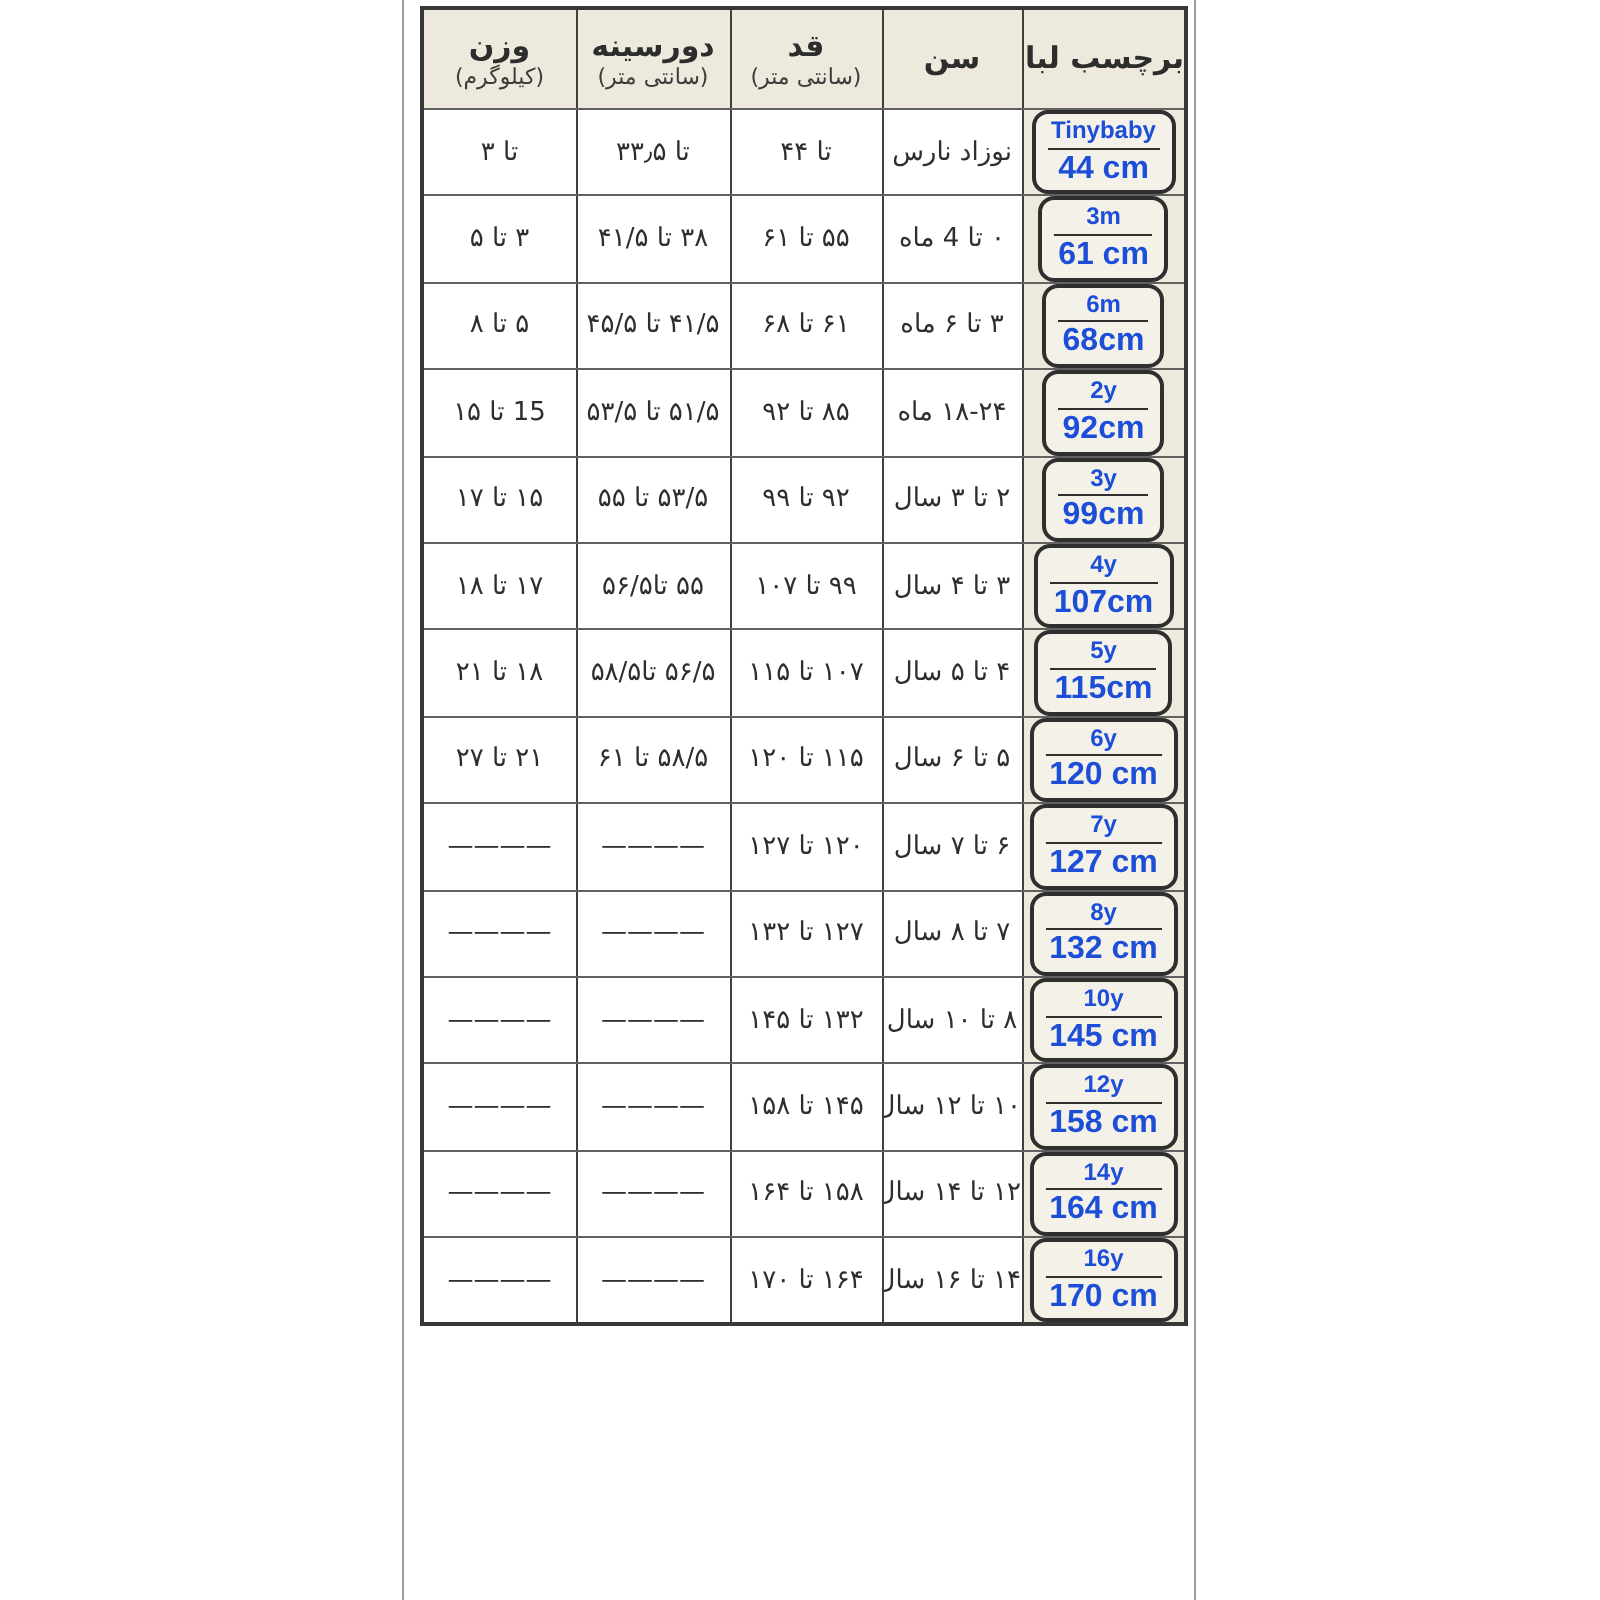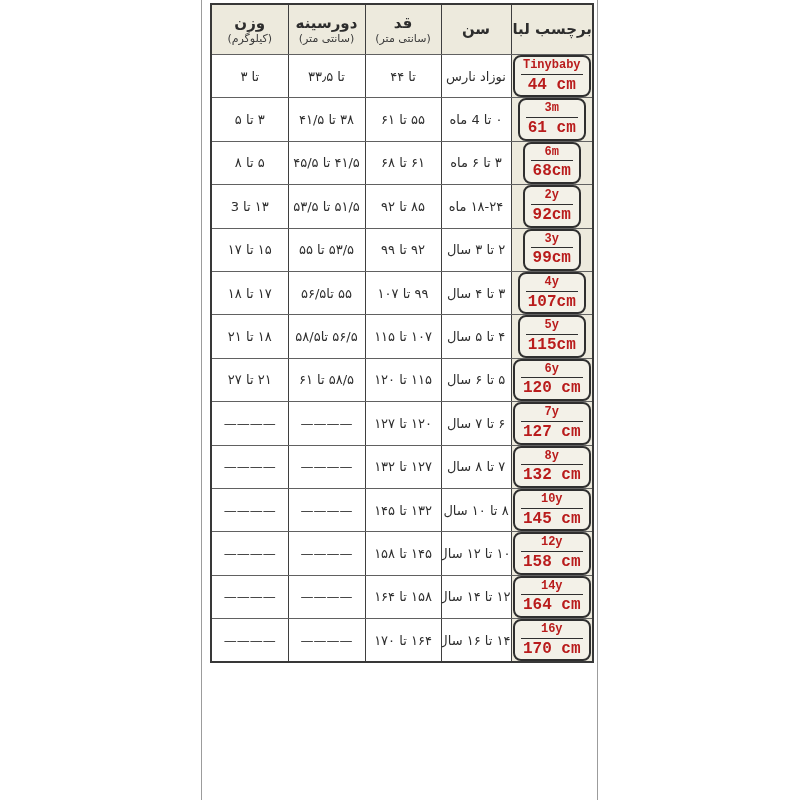--- a/index.html
+++ b/index.html
@@ -77,23 +77,23 @@
   }
   td.label-cell { background: #edeadd; }
 
   .badge {
     display: inline-block;
     direction: ltr;
     border: 2px solid #2f2f2f;
     border-radius: 8px;
     background: #f3f1e8;
     padding: 1px 6px;
-    font-family: Liberation Mono, monospace;
+    font-family: Liberation Sans, sans-serif;
     font-weight: bold;
-    color: #b91c1c;
+    color: #1d4ed8;
     line-height: 1.05;
   }
   .badge-top {
     display: block;
     font-size: 12px;
     padding: 1px 2px 2px;
     border-bottom: 1px solid #2f2f2f;
   }
   .badge-bottom {
     display: block;
@@ -188,21 +188,21 @@
   <tr>
     <td class="label-cell">
       <span class="badge">
         <span class="badge-top">2y</span>
         <span class="badge-bottom">92cm</span>
       </span>
     </td>
     <td class="num-cell">‭۱۸-۲۴‬ ماه</td>
     <td class="num-cell">۸۵ تا ۹۲</td>
     <td class="num-cell">۵۱/۵ تا ۵۳/۵</td>
-    <td class="num-cell">۱۳ تا 3</td>
+    <td class="num-cell">15 تا ۱۵</td>
   </tr>
 
   <tr>
     <td class="label-cell">
       <span class="badge">
         <span class="badge-top">3y</span>
         <span class="badge-bottom">99cm</span>
       </span>
     </td>
     <td class="num-cell">۲ تا ۳ سال</td>

